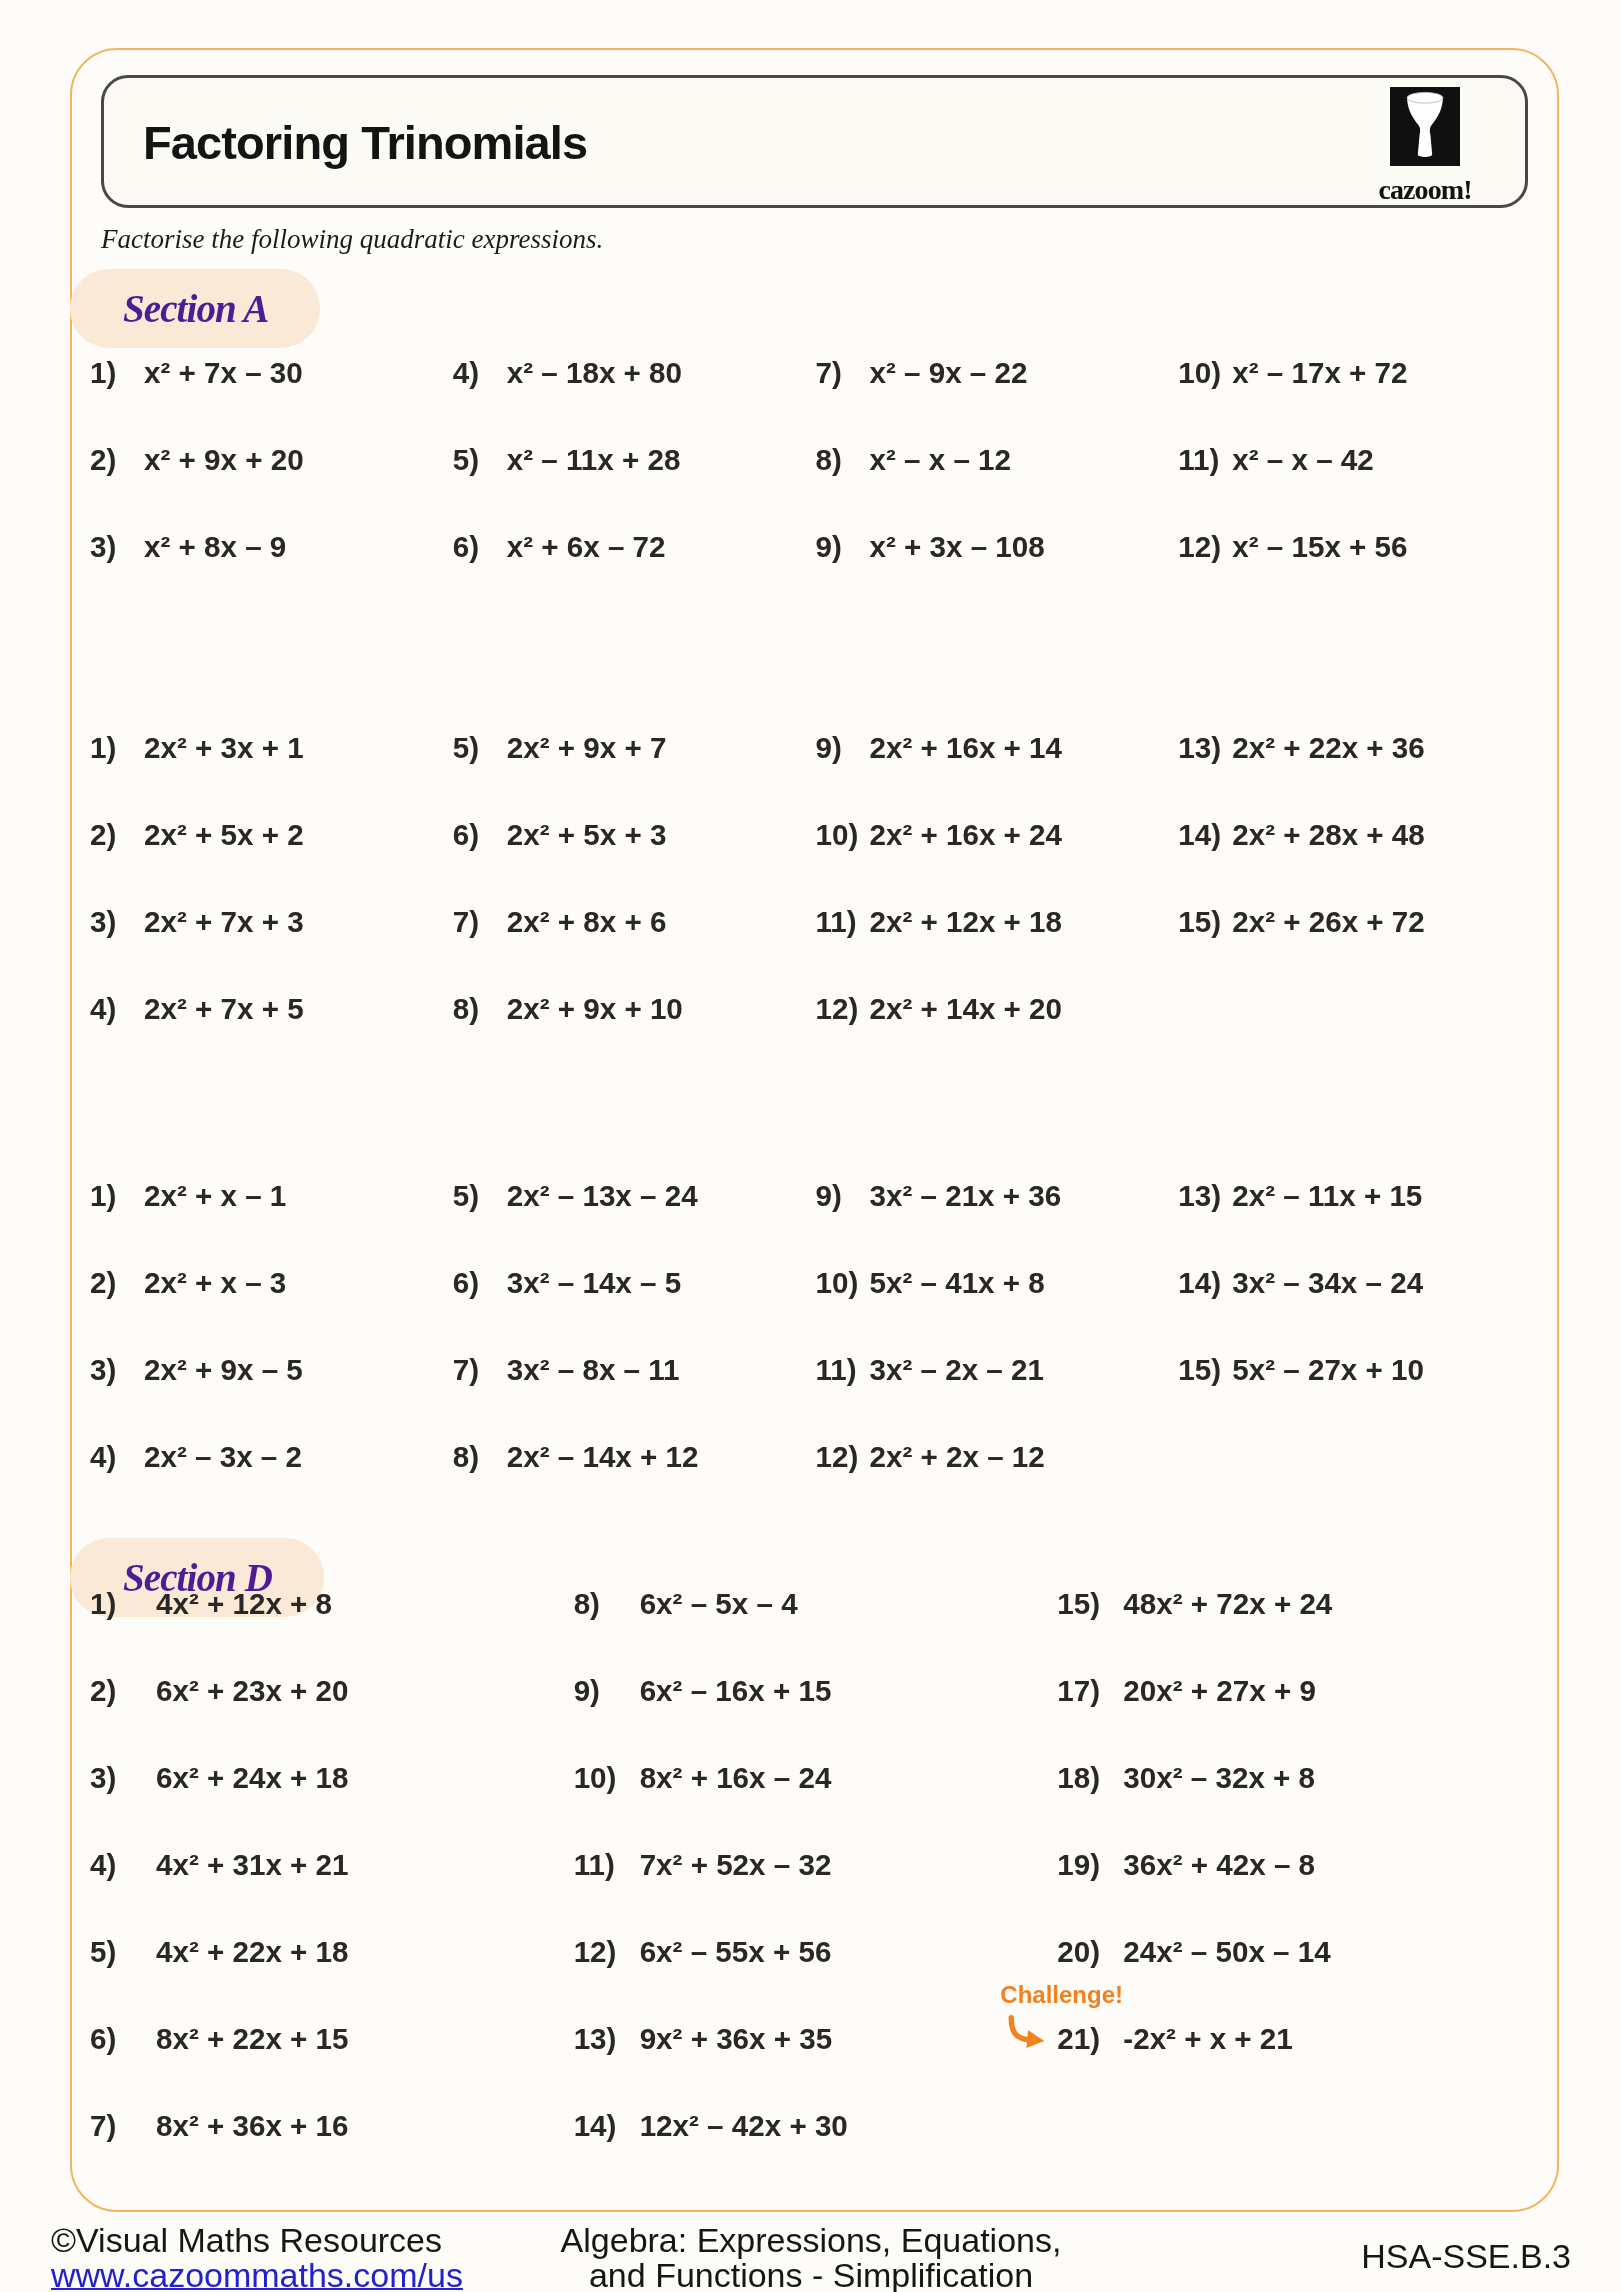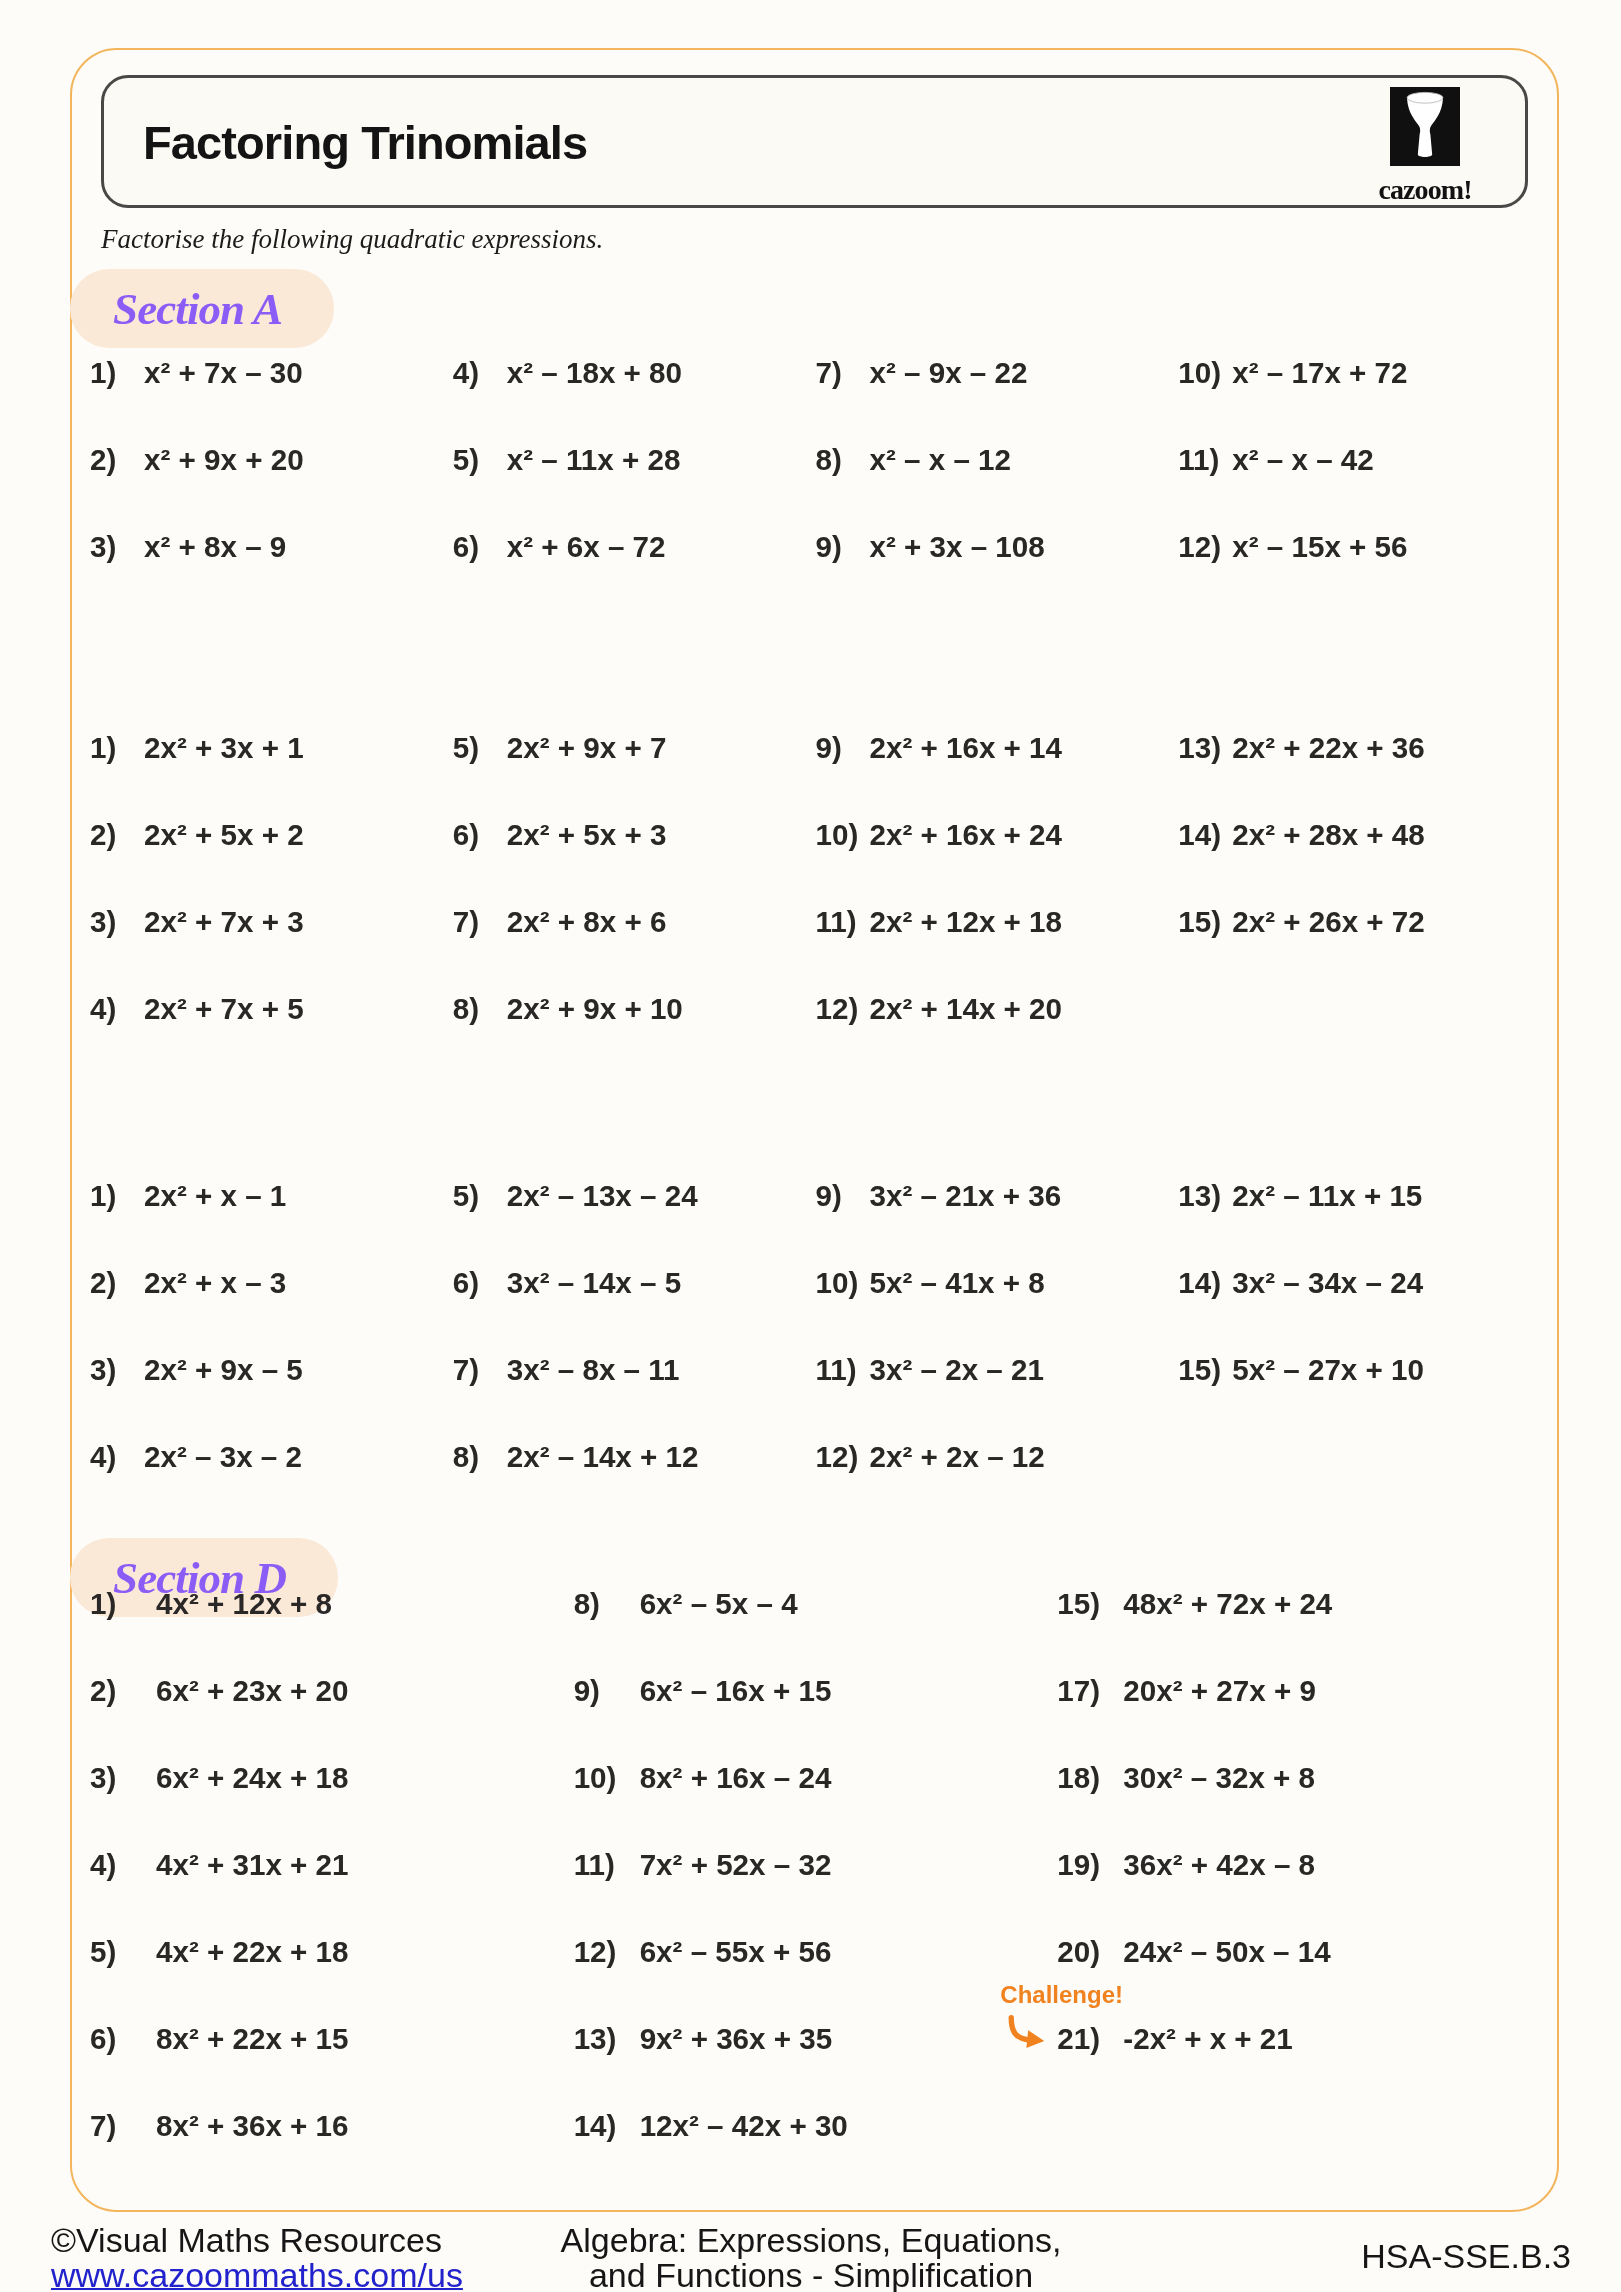--- a/index.html
+++ b/index.html
@@ -21,21 +21,21 @@
                 font-weight:700;font-size:28px;letter-spacing:-0.9px;color:#121212;}
 
   .instruction{position:absolute;left:101px;top:224px;
                font-family:"Liberation Serif",serif;font-style:italic;
                font-size:27px;color:#1c1c1c;}
 
   
   .pill{position:absolute;left:70px;height:79px;border-radius:39px;
         background:#fbe9d8;padding:0 52px 0 43px;display:flex;align-items:center;}
   .pill span{font-family:"Liberation Serif",serif;font-style:italic;font-weight:700;
-             font-size:45px;color:#8b5cf6;letter-spacing:-0.9px;}
+             font-size:39px;color:#4c1d95;letter-spacing:-0.9px;margin-left:10px;}
 
   
   .grid{position:absolute;left:90px;width:1451px;display:grid;grid-auto-flow:column;}
   .grid-abc{grid-template-columns:repeat(4,1fr);}
   .grid-d{grid-template-columns:repeat(3,1fr);}
 
   .problem{display:flex;align-items:flex-start;position:relative;
            font-weight:700;font-size:29.6px;color:#2a2827;}
   .num{flex:none;width:54px;}
   .grid-d .num{width:66px;}

